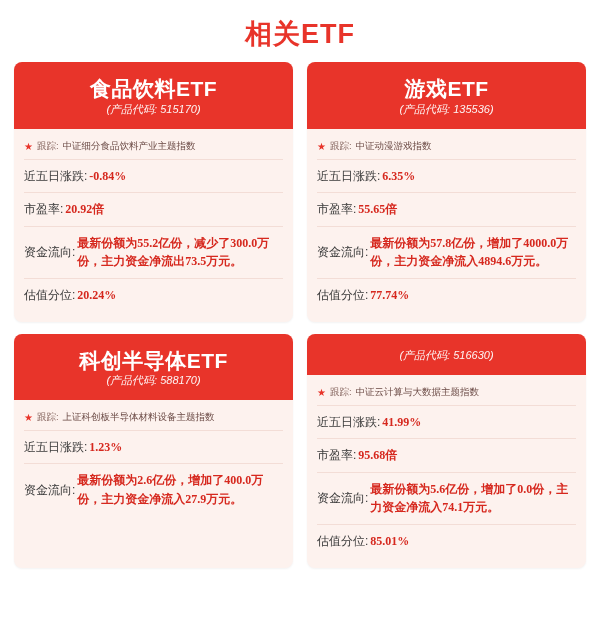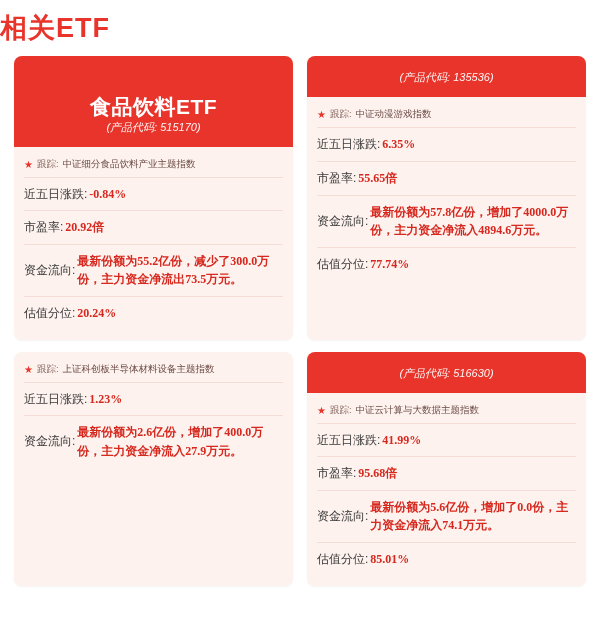--- a/index.html
+++ b/index.html
@@ -8,25 +8,26 @@
   }
   body {
     width: 600px;
     height: 632px;
     background: #ffffff;
     font-family: "Liberation Sans", sans-serif;
     color: #222;
     overflow: hidden;
   }
   .page-title {
+    text-align: center;
     color: #e8342a;
     font-size: 27px;
     font-weight: bold;
     letter-spacing: 1px;
-    padding-top: 12px;
+    padding-top: 18px;
     padding-bottom: 12px;
     line-height: 1.2;
   }
   .grid {
     display: grid;
     grid-template-columns: 1fr 1fr;
     gap: 12px 14px;
     padding: 0 14px;
     box-sizing: border-box;
   }
@@ -42,21 +43,20 @@
     background: #e8342a;
     color: #ffffff;
     text-align: center;
     padding: 14px 6px 12px 6px;
   }
   .card-head .name {
     font-size: 21px;
     font-weight: bold;
     letter-spacing: 0.5px;
     line-height: 1.2;
-    margin-top: 24px;
   }
   .card-head .code {
     font-size: 11px;
     opacity: 0.95;
     font-style: italic;
   }
   .card-body {
     padding: 8px 10px 10px 10px;
     flex: 1;
   }
@@ -143,20 +143,21 @@
       </div>
       <div class="row">
         <span class="label">估值分位:</span>
         <span class="value">20.24%</span>
       </div>
     </div>
   </div>
 
   <div class="card">
     <div class="card-head">
+      <div class="name">游戏ETF</div>
       <div class="code">(产品代码: 135536)</div>
     </div>
     <div class="card-body">
       <div class="track-row">
         <span class="star-icon">★</span>
         <span class="track-label">跟踪:</span>
         <span class="track-value">中证动漫游戏指数</span>
       </div>
       <div class="row">
         <span class="label">近五日涨跌:</span>
@@ -171,20 +172,24 @@
         <span class="value">最新份额为57.8亿份，增加了4000.0万份，主力资金净流入4894.6万元。</span>
       </div>
       <div class="row">
         <span class="label">估值分位:</span>
         <span class="value">77.74%</span>
       </div>
     </div>
   </div>
 
   <div class="card">
+    <div class="card-head">
+      <div class="name">科创半导体ETF</div>
+      <div class="code">(产品代码: 588170)</div>
+    </div>
     <div class="card-body">
       <div class="track-row">
         <span class="star-icon">★</span>
         <span class="track-label">跟踪:</span>
         <span class="track-value">上证科创板半导体材料设备主题指数</span>
       </div>
       <div class="row">
         <span class="label">近五日涨跌:</span>
         <span class="value">1.23%</span>
       </div>

